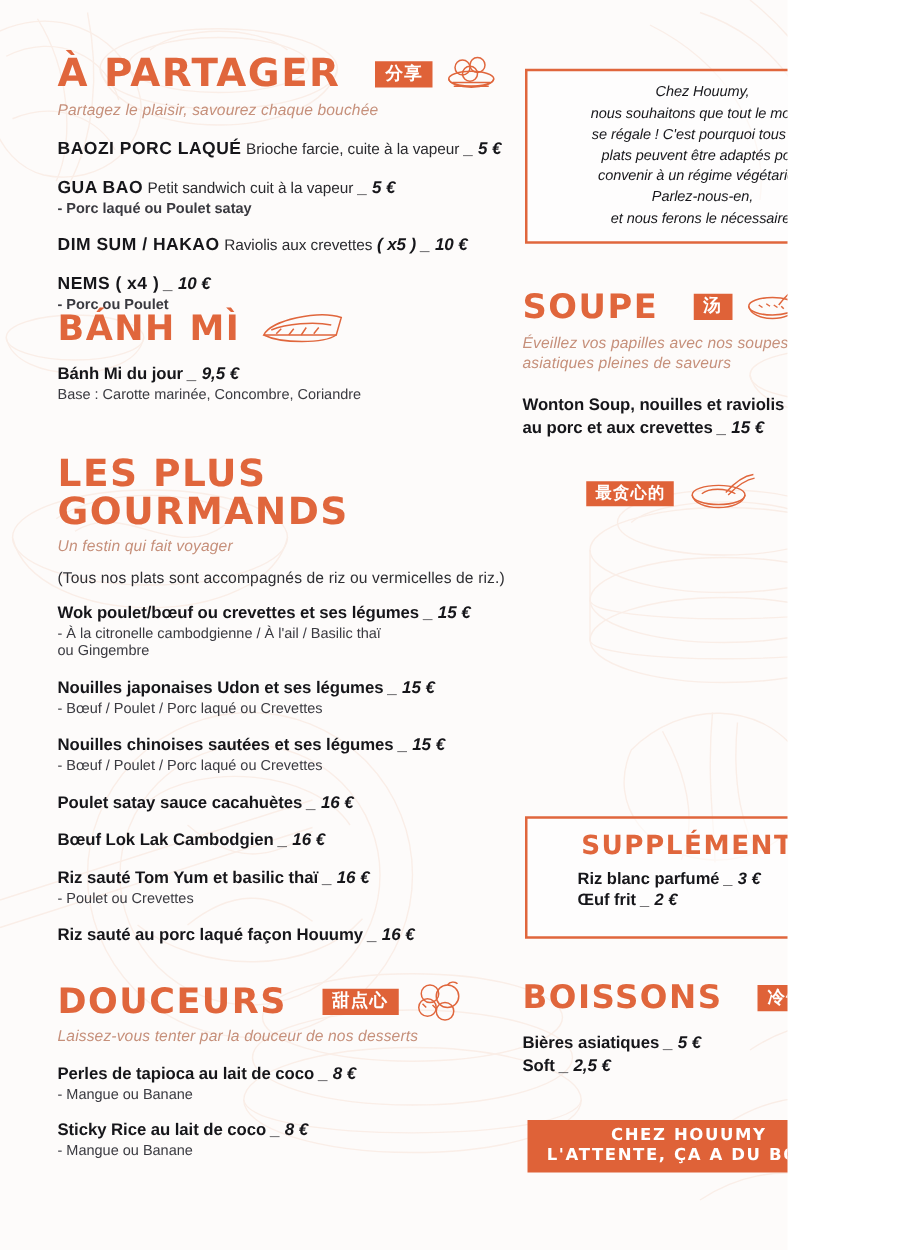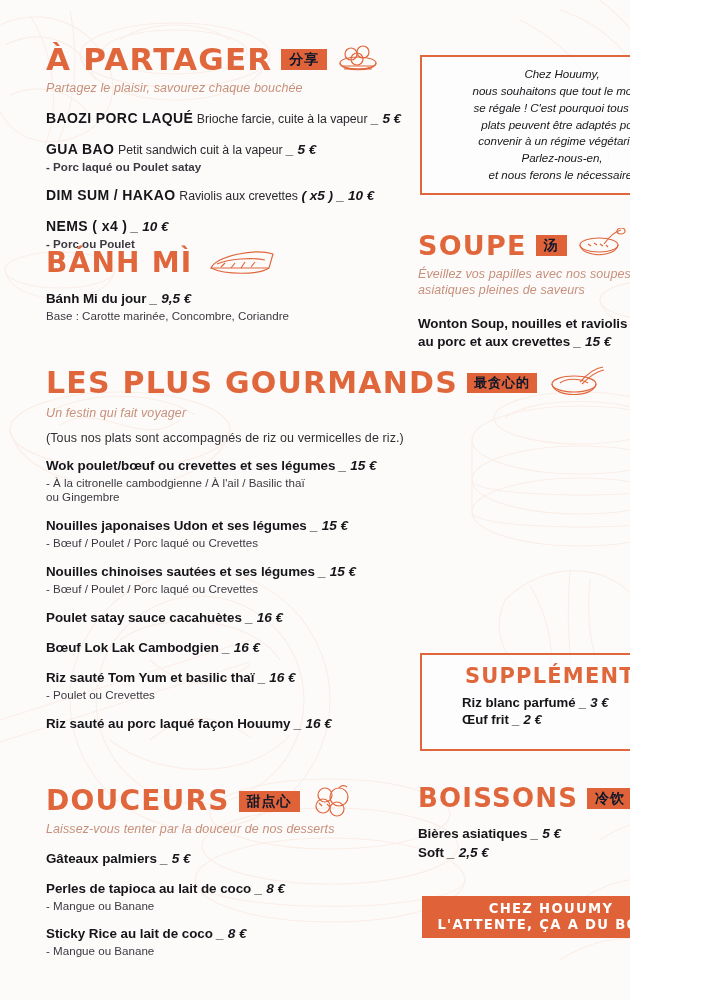--- a/index.html
+++ b/index.html
@@ -34,27 +34,28 @@
     line-height:1;
     font-family:"DejaVu Sans", sans-serif;
   }
   .t-partager{font-size:31px;}
   .t-banh{font-size:28px;}
   .t-gourmands{font-size:30px;}
   .t-douceurs{font-size:28px;}
   .t-soupe{font-size:27px;}
   .t-boissons{font-size:26px;}
   .badge{
-    background:#df6238;color:#0f172a;
+    background:#df6238;color:#ffffff;
     font-size:14px;font-weight:bold;
     padding:3px 8px 4px 8px;
     letter-spacing:1px;
     line-height:1;
     font-family:"DejaVu Sans", sans-serif;
     white-space:nowrap;
+    margin-left:19px;
   }
   .badge.sm{font-size:13px;padding:3px 7px 4px 7px;}
   .tagline{
     color:#c6907b;
     font-style:italic;
     font-size:12.5px;
     margin-top:5px;
     line-height:1.25;
     letter-spacing:.1px;
   }
@@ -348,24 +349,20 @@
               <circle cx="16" cy="10" r="7"></circle>
             <circle cx="14" cy="21" r="7"></circle>
               <circle cx="28" cy="24" r="7"></circle>
             <path d="M30 3 C 32 0, 36 0, 38 2"></path>
             <path d="M10 18 l3 3 M18 19 l3 3"></path>
           </g>
         </svg>
       </div>
       <div class="tagline">Laissez-vous tenter par la douceur de nos desserts</div>
       <div class="item">
-        <div class="item-name"><span>Gâteaux palmiers</span>
-          <span class="price">_ 5 €</span></div>
-      </div>
-      <div class="item">
         <div class="item-name"><span>Perles de tapioca au lait de coco</span>
           <span class="price">_ 8 €</span></div>
         <div class="item-sub">- Mangue ou Banane</div>
       </div>
       <div class="item">
         <div class="item-name"><span>Sticky Rice au lait de coco</span>
           <span class="price">_ 8 €</span></div>
         <div class="item-sub">- Mangue ou Banane</div>
       </div>
     </div>

